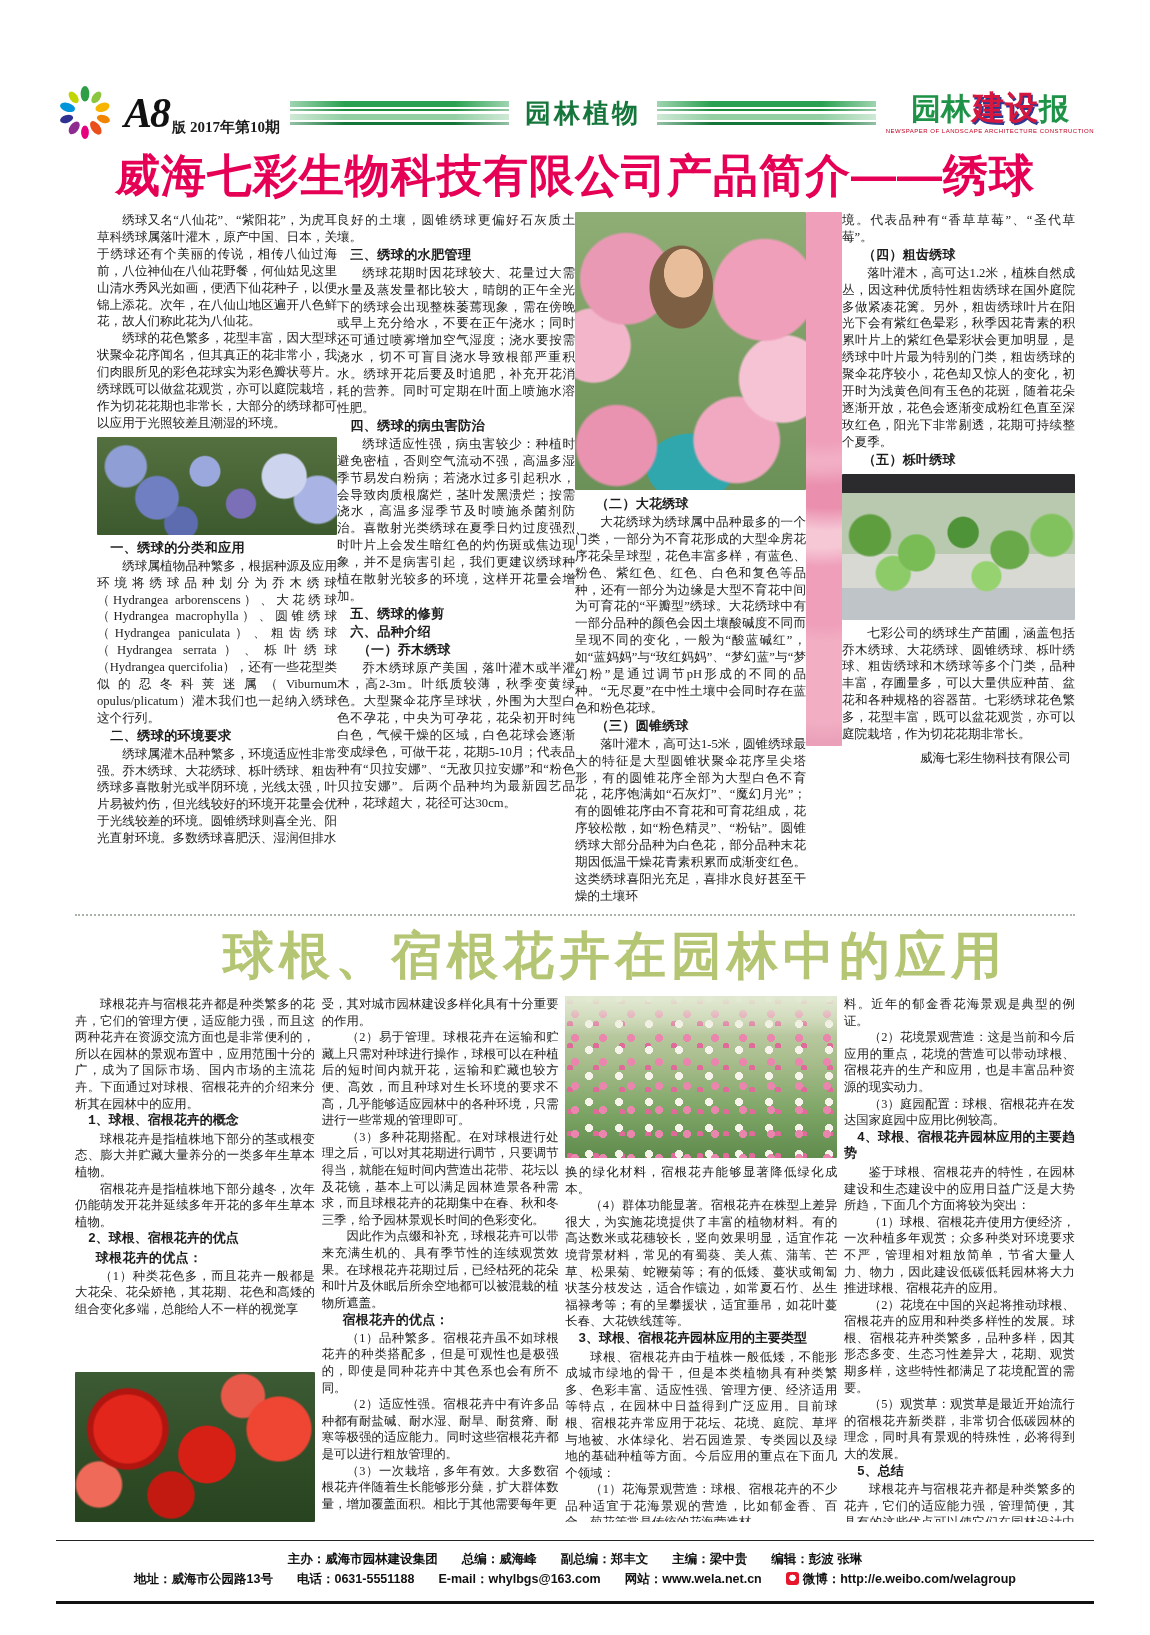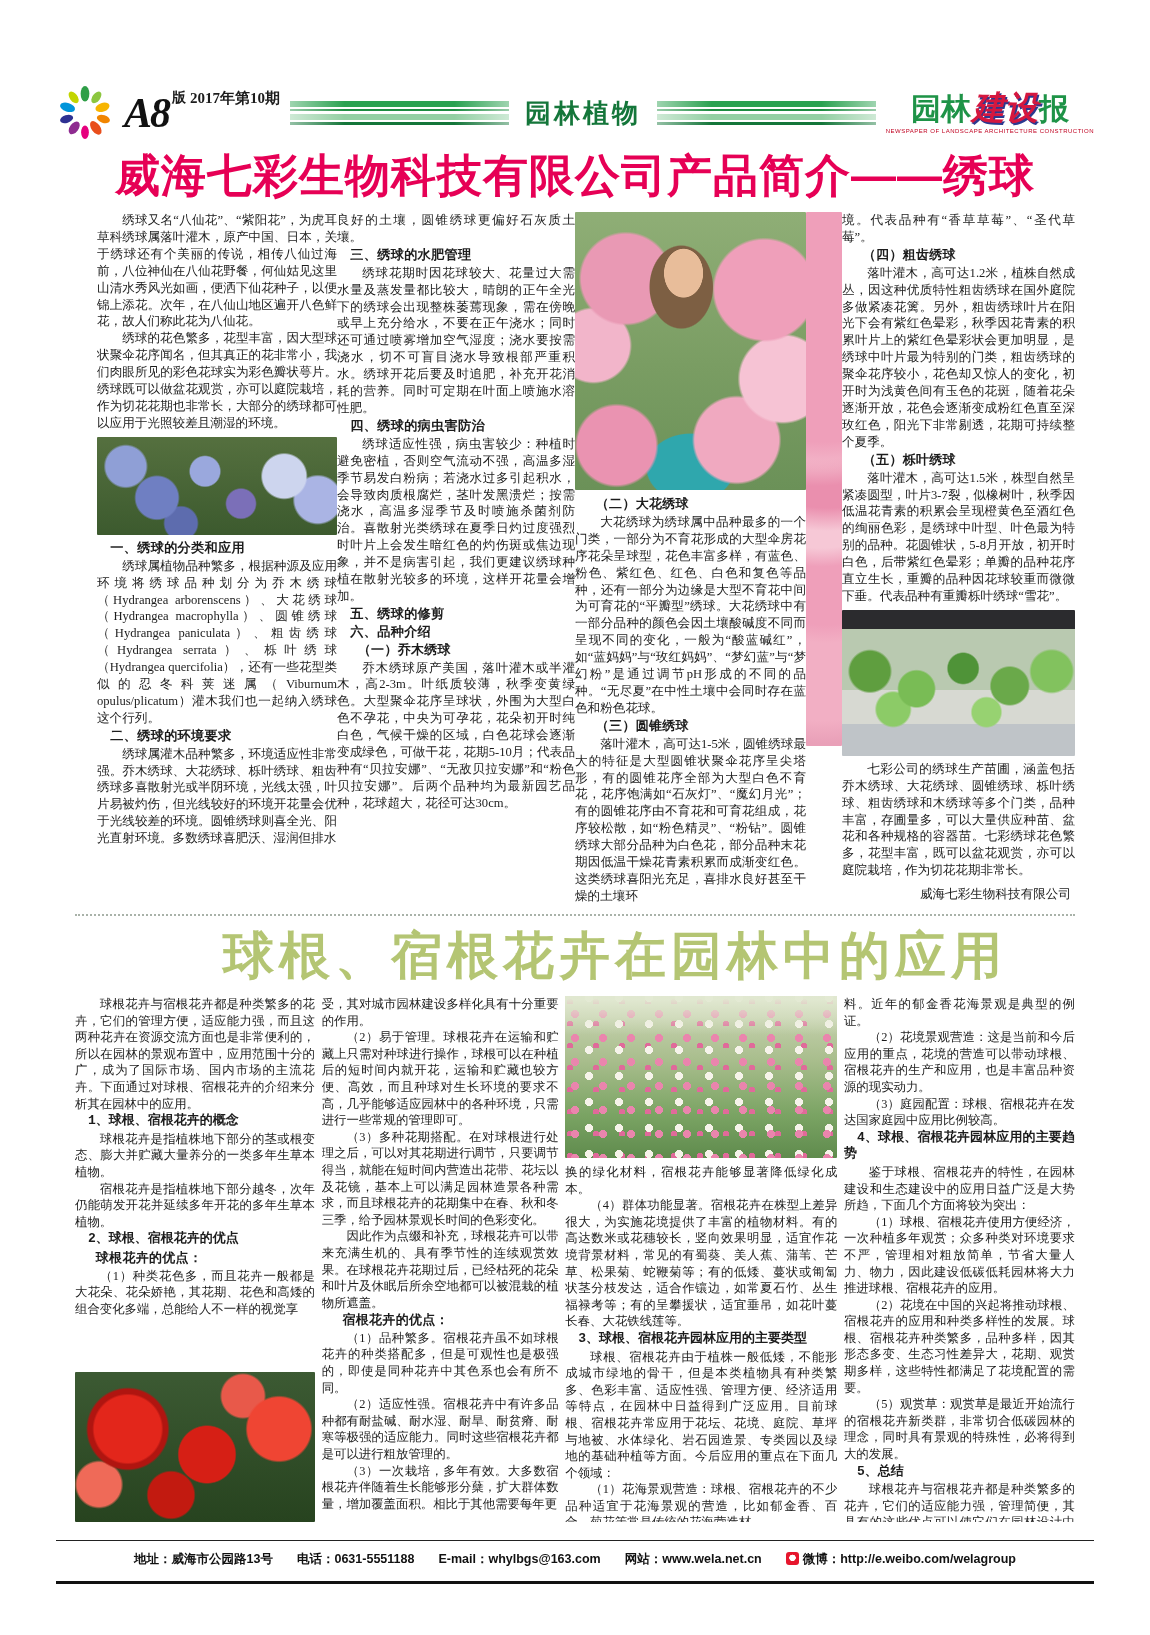--- a/index.html
+++ b/index.html
@@ -6,35 +6,35 @@
   .page {
     position:relative; width:1150px; height:1635px; margin:0 auto;
     background:#ffffff; overflow:hidden;
     font-family:"Liberation Serif","DejaVu Serif",serif; color:#1c1c1c;
   }
 
   
   .header { position:absolute; top:82px; left:56px; right:56px; height:62px;
             display:flex; align-items:center; gap:10px; }
   .logo-flower { flex:0 0 auto; }
-  .edition { flex:0 0 auto; white-space:nowrap; display:flex; align-items:flex-start; }
+  .edition { flex:0 0 auto; white-space:nowrap; display:flex; align-items:flex-end; }
   .ed-a8 { font-family:"Liberation Serif",serif; font-style:italic; font-weight:bold;
            font-size:42px; color:#111; letter-spacing:-2px; }
   .ed-ban { font-size:14px; font-weight:bold; margin:0 4px 0 3px; }
   .ed-issue { font-size:15px; font-weight:bold; }
   .bar { flex:1 1 auto; height:24px;
     background:
       linear-gradient(90deg, rgba(255,255,255,.55), rgba(255,255,255,0) 25%, rgba(255,255,255,0) 75%, rgba(255,255,255,.55)),
       linear-gradient(#2aa150 0 6px,#ffffff 6px 8px,#1d8c41 8px 10px,#ffffff 10px 13px,#93cfa3 13px 19px,#ffffff 19px 21px,#14763a 21px 24px);
   }
   .section-label { flex:0 0 auto; font-family:"Liberation Sans",sans-serif; font-weight:900;
                    font-size:26px; color:#14763a; letter-spacing:3px; padding:0 6px; }
   .masthead { flex:0 0 auto; text-align:center; line-height:1; }
   .mh-green { font-family:Liberation Sans, sans-serif; font-weight:900; font-size:30px; color:#1e9347; }
-  .mh-script { font-family:"Liberation Serif",serif; font-style:italic; font-weight:bold;
+  .mh-script { font-family:"Liberation Serif",serif; font-weight:bold;
                font-size:33px; color:#d5173f; text-shadow:1.5px 1.5px 0 #2b3990; padding:0 1px; }
   .masthead-en { font-size:6px; color:#c00020; letter-spacing:.5px; margin-top:3px;
                  font-family:"Liberation Sans",sans-serif; }
 
   
   .headline1 { position:absolute; top:146px; left:0; width:100%; margin:0; text-align:center;
     font-family:"Liberation Sans",sans-serif; font-weight:900; font-size:45px; color:#e60055; letter-spacing:1px; }
   .headline2 { position:absolute; top:922px; left:0; width:100%; margin:0; text-align:center;
     font-family:"Liberation Sans",sans-serif; font-weight:900; font-size:51px; color:#b4c573; letter-spacing:5px;padding-left:40px; }
   .dotted { position:absolute; top:914px; left:75px; width:1000px; height:0; border-top:2px dotted #a9b2a9; }
@@ -204,21 +204,20 @@
 
     <div class="col strip">
       <div class="ph photo-strip"></div>
     </div>
 
     <div class="col c4">
       <p class="pc">境。代表品种有“香草草莓”、“圣代草莓”。</p>
       <h4 class="h-sub">（四）粗齿绣球</h4>
       <p class="p">落叶灌木，高可达1.2米，植株自然成丛，因这种优质特性粗齿绣球在国外庭院多做紧凑花篱。另外，粗齿绣球叶片在阳光下会有紫红色晕彩，秋季因花青素的积累叶片上的紫红色晕彩状会更加明显，是绣球中叶片最为特别的门类，粗齿绣球的聚伞花序较小，花色却又惊人的变化，初开时为浅黄色间有玉色的花斑，随着花朵逐渐开放，花色会逐渐变成粉红色直至深玫红色，阳光下非常剔透，花期可持续整个夏季。</p>
       <h4 class="h-sub">（五）栎叶绣球</h4>
-      <p class="p">落叶灌木，高可达1.5米，株型自然呈紧凑圆型，叶片3-7裂，似橡树叶，秋季因低温花青素的积累会呈现橙黄色至酒红色的绚丽色彩，是绣球中叶型、叶色最为特别的品种。花圆锥状，5-8月开放，初开时白色，后带紫红色晕彩；单瓣的品种花序直立生长，重瓣的品种因花球较重而微微下垂。代表品种有重瓣栎叶绣球“雪花”。</p>
       <div class="ph photo-pots"></div>
       <p class="p">七彩公司的绣球生产苗圃，涵盖包括乔木绣球、大花绣球、圆锥绣球、栎叶绣球、粗齿绣球和木绣球等多个门类，品种丰富，存圃量多，可以大量供应种苗、盆花和各种规格的容器苗。七彩绣球花色繁多，花型丰富，既可以盆花观赏，亦可以庭院栽培，作为切花花期非常长。</p>
       <p class="sig">威海七彩生物科技有限公司</p>
     </div>
   </div>
 
   <div class="dotted"></div>
   <h1 class="headline2">球根、宿根花卉在园林中的应用</h1>
 
   <div class="article a2">
@@ -263,20 +262,27 @@
       <p class="p">（2）花境在中国的兴起将推动球根、宿根花卉的应用和种类多样性的发展。球根、宿根花卉种类繁多，品种多样，因其形态多变、生态习性差异大，花期、观赏期多样，这些特性都满足了花境配置的需要。</p>
       <p class="p">（5）观赏草：观赏草是最近开始流行的宿根花卉新类群，非常切合低碳园林的理念，同时具有景观的特殊性，必将得到大的发展。</p>
       <h3 class="h-main">5、总结</h3>
       <p class="p">球根花卉与宿根花卉都是种类繁多的花卉，它们的适应能力强，管理简便，其具有的这些优点可以使它们在园林设计中得到更多的应用，具有良好的市场发展前景。</p>
 
     </div>
   </div>
 
   <div class="footer">
     <div class="frow">
+      <span>主办：威海市园林建设集团</span>
+      <span>总编：威海峰</span>
+      <span>副总编：郑丰文</span>
+      <span>主编：梁中贵</span>
+      <span>编辑：彭波  张琳</span>
+    </div>
+    <div class="frow">
       <span>地址：威海市公园路13号</span>
       <span>电话：0631-5551188</span>
       <span>E-mail：whylbgs@163.com</span>
       <span>网站：www.wela.net.cn</span>
       <span><span class="weibo-icon"></span><span>微博：http://e.weibo.com/welagroup</span></span>
     </div>
   </div>
 
 </div>
 

